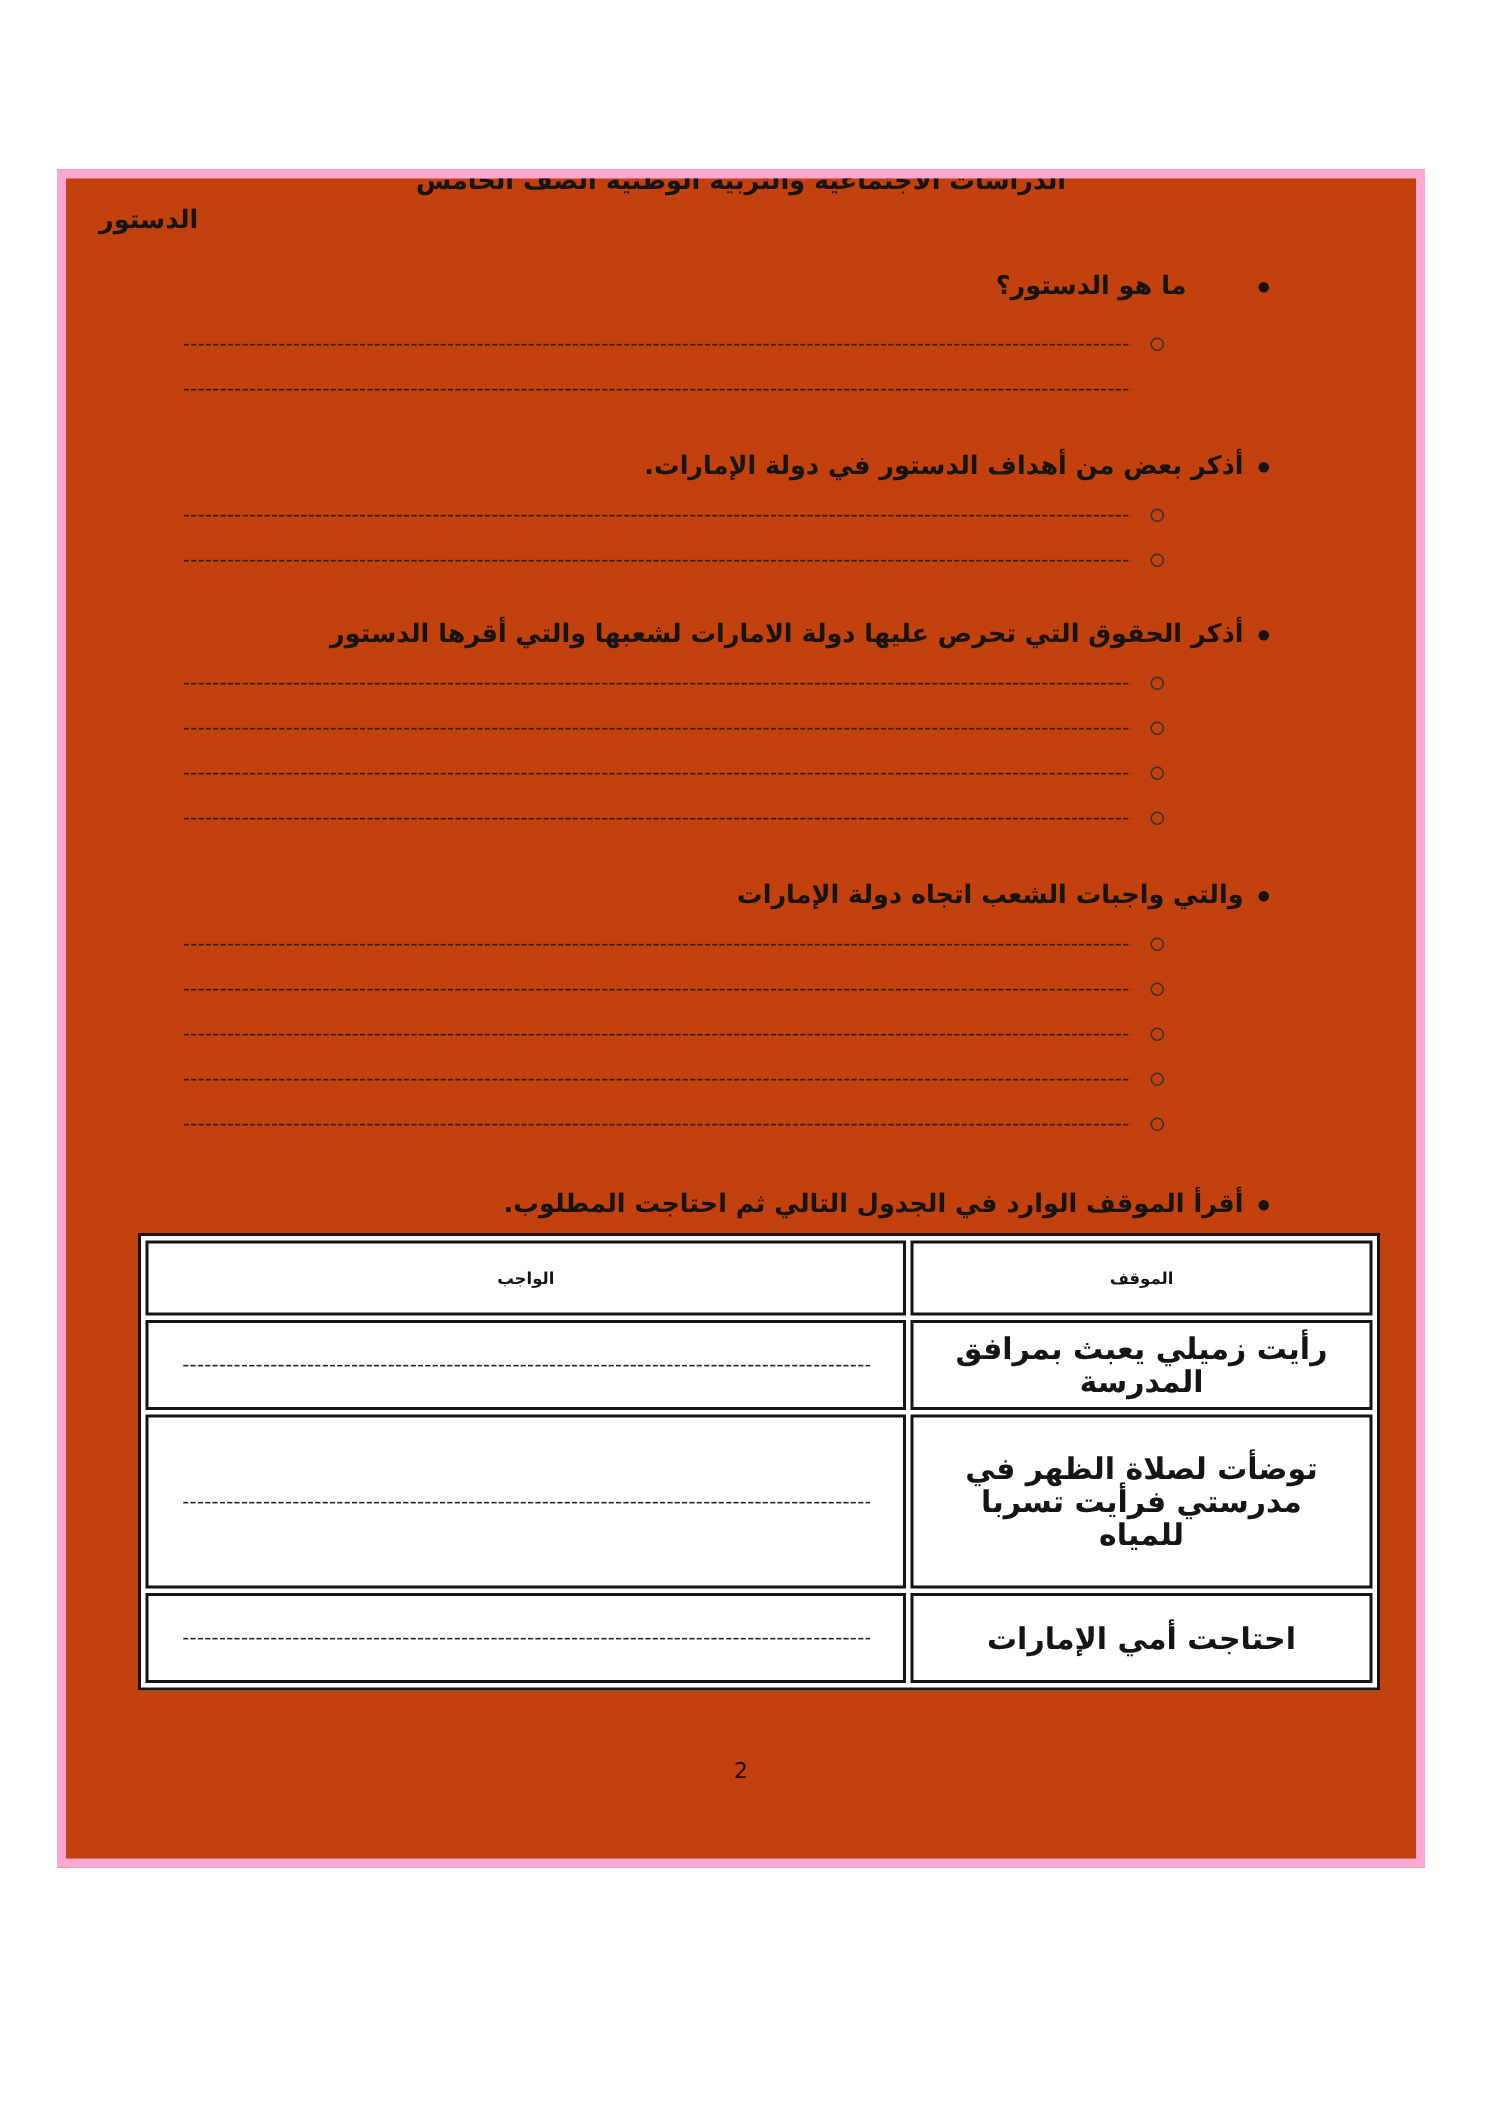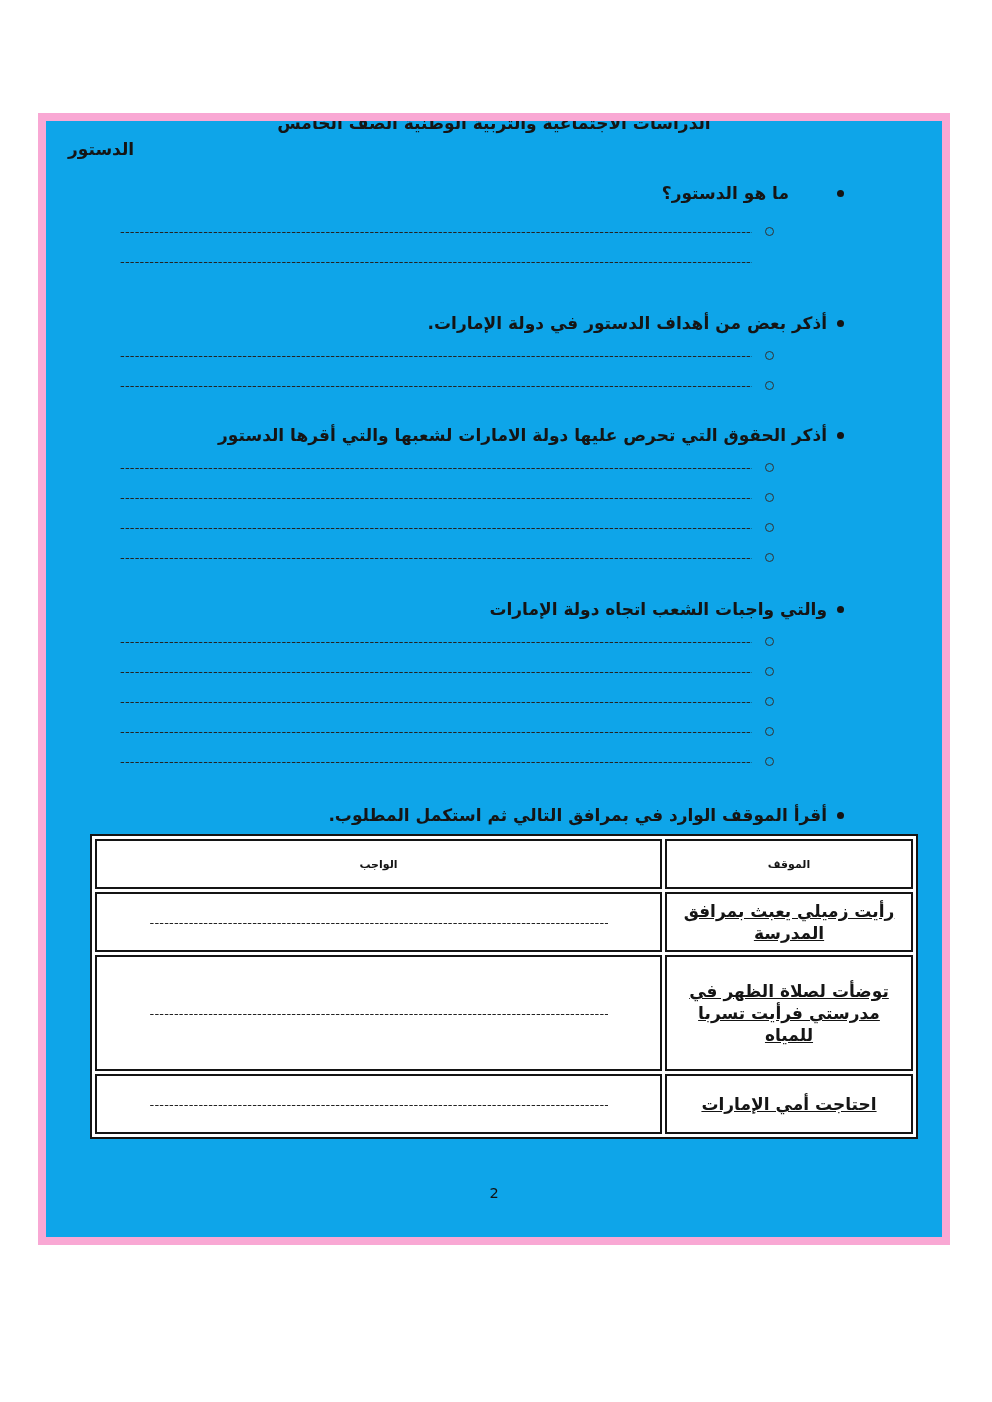--- a/index.html
+++ b/index.html
@@ -7,22 +7,22 @@
   body {
     background:#ffffff;
     position:relative;
     font-family:"DejaVu Sans", sans-serif;
     color:#151515;
     direction:rtl;
   }
   .page-frame {
     position:absolute; top:113px; left:38px;
     width:912px; height:1132px;
-    border:8px solid #f9a8d4;
-    background:#0ea5e9;
+    border:6px solid #f9a8d4;
+    background:#c2410c;
     overflow:hidden;
     padding:0 22px;
   }
   .hdr1 { margin-top:-11px; text-align:center; font-weight:bold; font-size:17px; line-height:26px; }
   .hdr2 { text-align:left; font-weight:bold; font-size:17px; line-height:26px; }
 
   .section-title {
     display:flex; align-items:center; gap:10px;
     font-weight:bold; font-size:17px; line-height:22px;
     padding-right:76px;
@@ -32,39 +32,39 @@
   .answer-line { display:flex; align-items:center; height:30px; padding-right:146px; }
   .ring { width:9px; height:9px; border:1.6px solid #333; border-radius:50%; flex:0 0 auto; margin-left:13px; }
   .ring.ghost { visibility:hidden; }
   .dash-line {
     direction:ltr; white-space:nowrap; overflow:hidden;
     width:632px; font-size:13px; color:#232323; letter-spacing:0.2px;
   }
 
   .mt-s1 { margin-top:20px;gap:48px; }
   .mt-s1-lines { margin-top:12px; }
-  .mt-s2 { margin-top:36px;align-items:center; }
+  .mt-s2 { margin-top:26px;align-items:center; }
   .mt-s2-lines { margin-top:6px; }
   .mt-s3 { margin-top:24px;align-items:center; }
   .mt-s3-lines { margin-top:6px; }
   .mt-s4 { margin-top:26px; }
   .mt-s4-lines { margin-top:6px; }
   .mt-s5 { margin-top:28px; }
 
   table.situations {
     border-collapse:separate; border-spacing:3px;
     border:2px solid #141414;
     width:828px;
     margin:8px 2px 0 auto;
     background:#ffffff;
   }
   table.situations td { border:2px solid #141414; vertical-align:middle; }
-  .col-situation { width:248px; }
+  .col-situation { width:308px; }
   .cell-head { height:50px; text-align:center; font-weight:bold; font-size:11px; }
-  .cell-situation { text-align:center; font-weight:bold; font-size:17px; padding:6px 14px; line-height:22px;text-decoration:underline; }
+  .cell-situation { text-align:center; font-weight:bold; font-size:20px; padding:6px 14px; line-height:22px; }
   .row-1 td { height:58px; }
   .row-2 td { height:116px; }
   .row-3 td { height:60px; }
   .dash-fill {
     direction:ltr; white-space:nowrap; overflow:hidden;
     width:458px; margin:0 auto; font-size:13px; color:#232323; letter-spacing:0.2px;
   }
   .pagenum { text-align:center; margin-top:46px; font-size:14.5px; color:#111; }
 </style>
 </head>
@@ -159,21 +159,21 @@
       <div class="answer-line">
         <span class="ring"></span>
         <span class="dash-line">--------------------------------------------------------------------------------------------------------------------------------------------</span>
       </div>
     </div>
   </div>
 
   <div>
     <div class="section-title mt-s5">
       <span class="dot"></span>
-      <span>أقرأ الموقف الوارد في بمرافق التالي ثم استكمل المطلوب.</span>
+      <span>أقرأ الموقف الوارد في الجدول التالي ثم احتاجت المطلوب.</span>
     </div>
 
     <table class="situations">
       <tbody>
           <tr>
         <td class="cell-head col-situation">الموقف</td>
         <td class="cell-head">الواجب</td>
       </tr>
       <tr class="row-1">
         <td class="cell-situation col-situation">رأيت زميلي يعبث بمرافق المدرسة</td>

